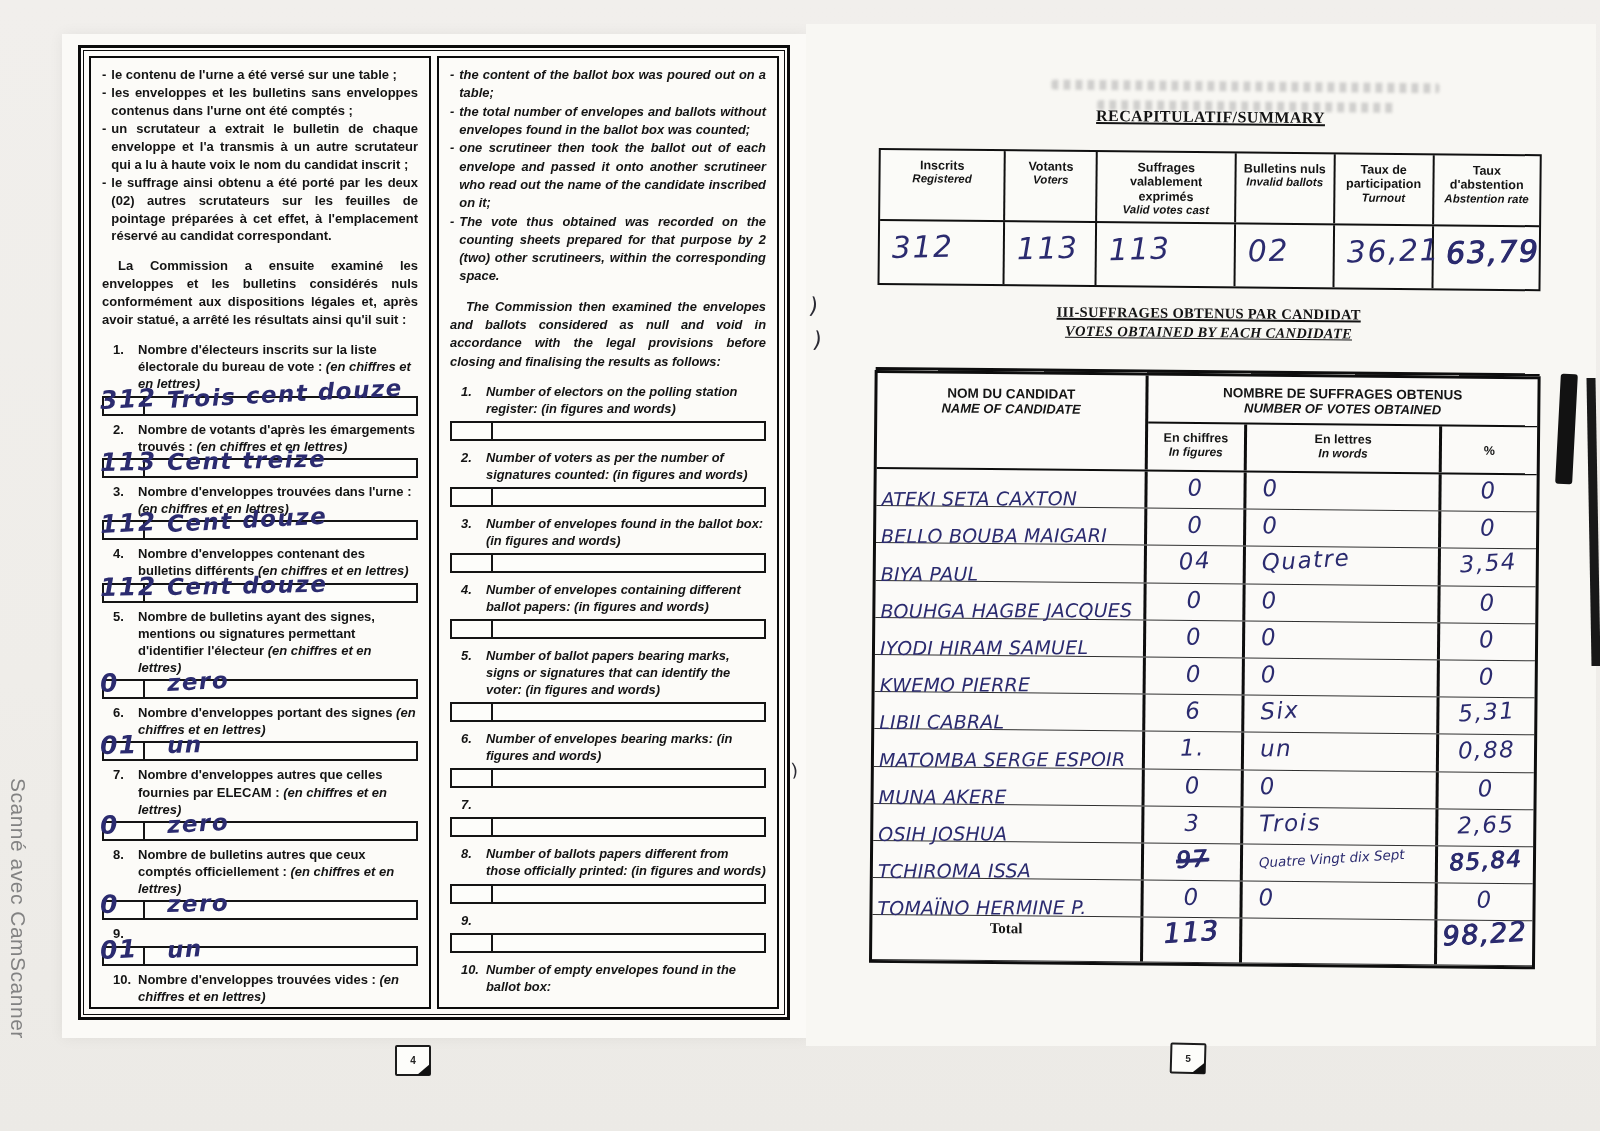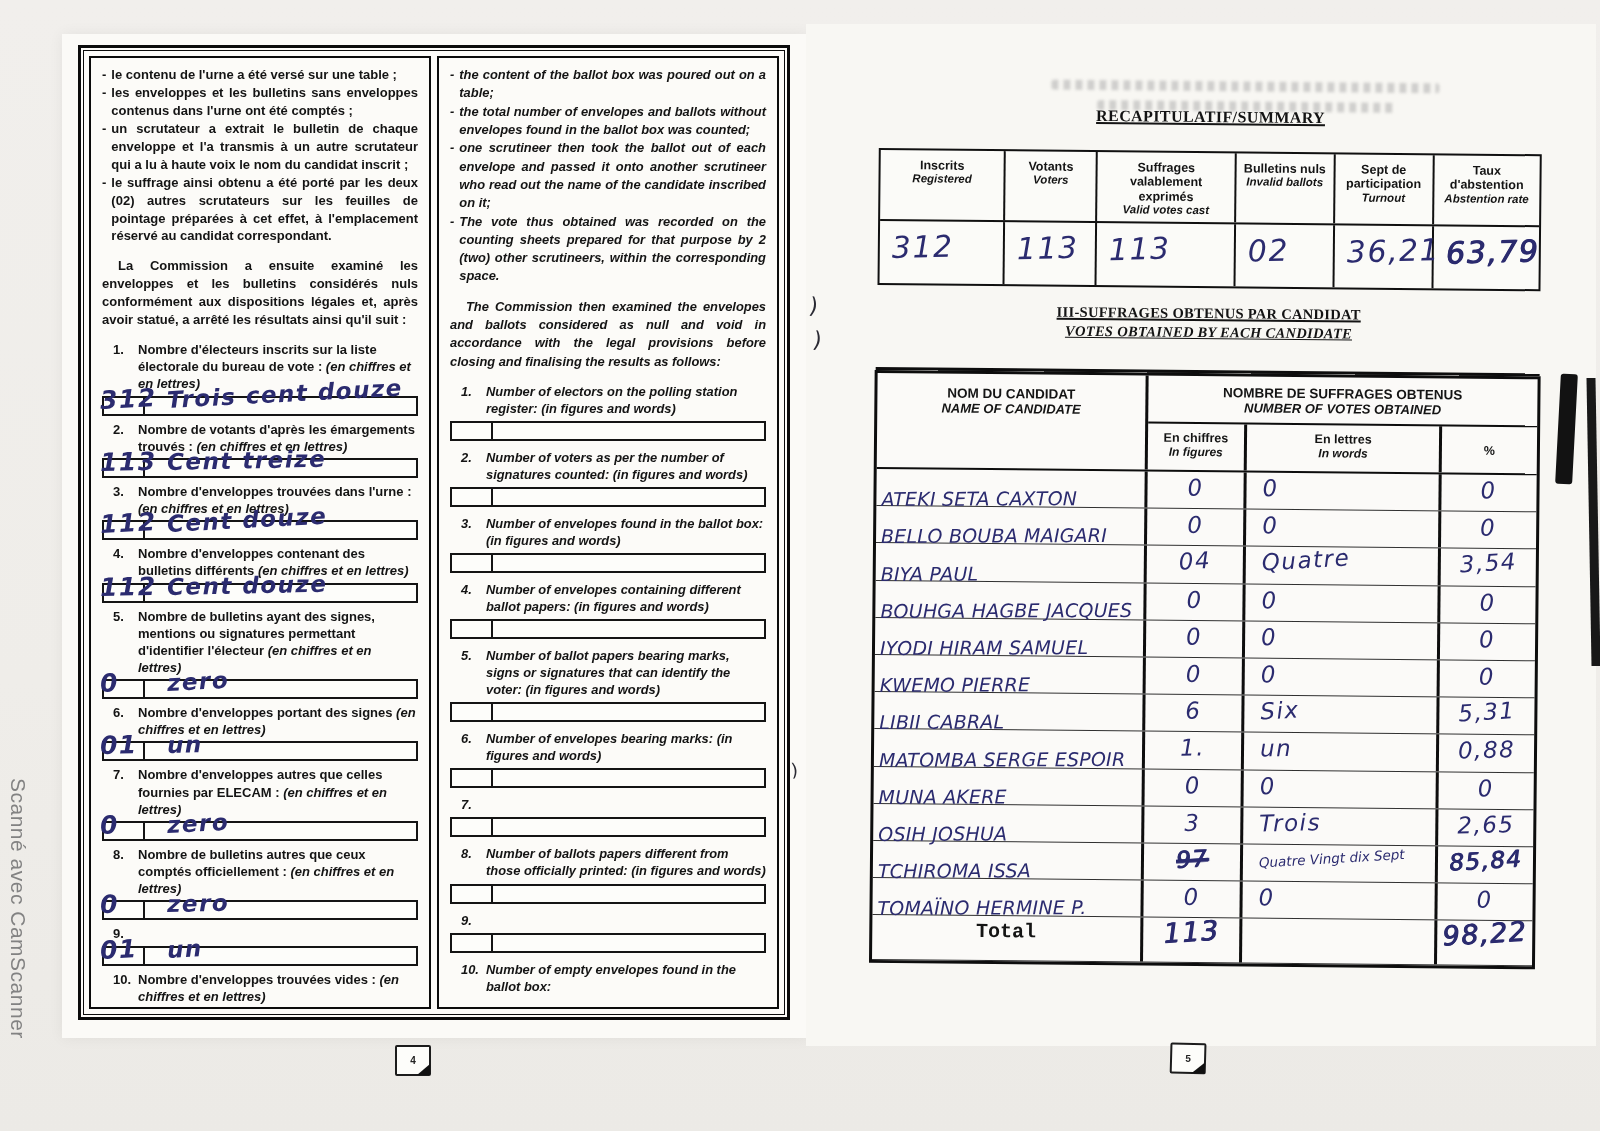--- a/index.html
+++ b/index.html
@@ -93,21 +93,21 @@
   .c-name{width:41%;border-right:3px solid #0d0d0d;box-sizing:border-box;position:relative;}
   .c-fig{width:15.1%;border-right:3px solid #0d0d0d;box-sizing:border-box;text-align:center;position:relative;}
   .c-words{width:29.5%;border-right:3px solid #0d0d0d;box-sizing:border-box;padding-left:16px;position:relative;}
   .c-pct{width:14.4%;box-sizing:border-box;text-align:center;position:relative;}
   .hw-name{position:absolute;left:5px;bottom:-4px;font-size:19px;letter-spacing:.2px;transform:rotate(-.8deg);}
   .hw-cval{font-size:23px;position:relative;top:5px;transform:rotate(-2deg);}
   .hw-small{font-size:13.5px;letter-spacing:0;top:9px;}
   .crow:nth-child(odd) .hw-cval{transform:rotate(-4deg);}
   .trow{display:flex;height:44px;}
   .trow .c-name{display:flex;align-items:flex-start;justify-content:center;padding-top:4px;}
-  .total-label{font-family:Liberation Mono, monospace;font-weight:bold;font-size:20px;}
+  .total-label{font-family:Liberation Serif, serif;font-weight:bold;font-size:15px;}
   .hw-total{font-size:27px;top:2px;}
   
   .page-icon{position:absolute;width:36px;height:31px;background:#fdfdfa;border:2px solid #1c1c1c;border-radius:2px;box-sizing:border-box;}
   .page-icon .fold{position:absolute;right:-1px;bottom:-1px;width:0;height:0;border-style:solid;border-width:0 0 11px 13px;border-color:transparent transparent #111 transparent;}
   .page-icon .n{position:absolute;left:0;right:0;top:8px;text-align:center;font-size:10px;font-weight:bold;color:#222;}
   .icon4{left:395px;top:1045px;}
   .icon5{left:380px;top:1018px;transform:rotate(1deg);}
   .inkmark{position:absolute;font-size:22px;color:#2a2a33;font-family:"DejaVu Sans",sans-serif;transform:rotate(8deg);}
   .m1{left:12px;top:272px;}
   .m2{left:16px;top:306px;}
@@ -425,21 +425,21 @@
         </div>
         <div class="sum-hcell w3">
           <div class="sum-hfr">Suffrages valablement exprimés</div>
           <div class="sum-hen">Valid votes cast</div>
         </div>
         <div class="sum-hcell w4">
           <div class="sum-hfr">Bulletins nuls</div>
           <div class="sum-hen">Invalid ballots</div>
         </div>
         <div class="sum-hcell w5">
-          <div class="sum-hfr">Sept de participation</div>
+          <div class="sum-hfr">Taux de participation</div>
           <div class="sum-hen">Turnout</div>
         </div>
         <div class="sum-hcell w6">
           <div class="sum-hfr">Taux d'abstention</div>
           <div class="sum-hen">Abstention rate</div>
         </div>
       </div>
     <div class="sum-body" id="sum-body">
         <div class="sum-vcell w1">
           <span class="hw hw-sum">312</span>

